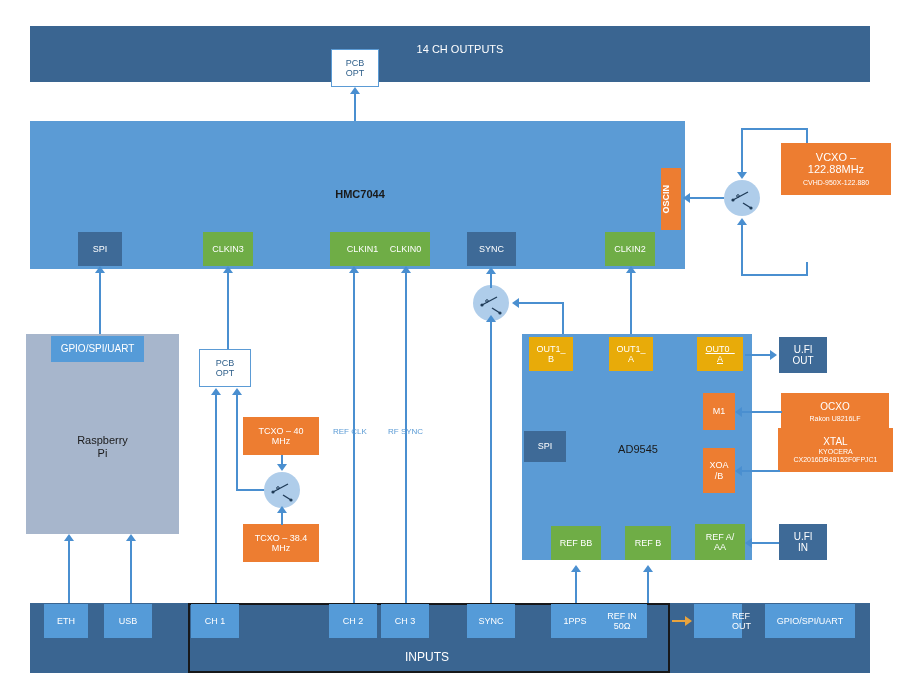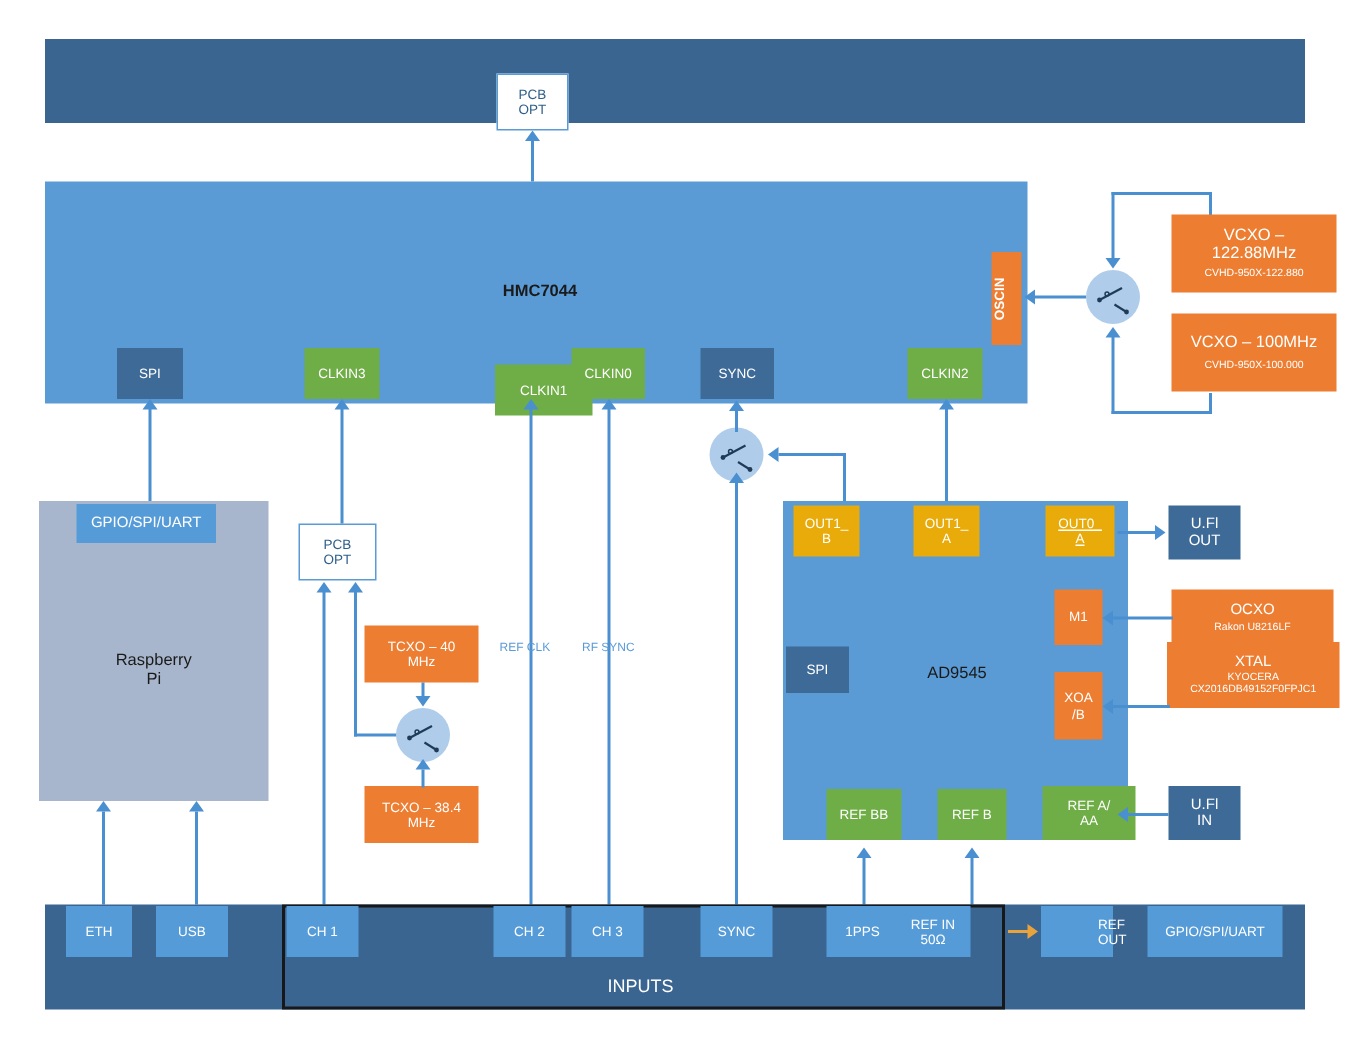--- a/index.html
+++ b/index.html
@@ -100,20 +100,23 @@
     font-size:8px;
     white-space:nowrap;
   }
 </style>
 </head>
 <body>
 
 <div id="canvas">
 
   <div class="bx darkbar" style="left:30px;top:26px;width:840px;height:56px;"></div>
+  <div class="bx t-lg" style="left:380px;top:41px;width:160px;height:16px;color:#ffffff;">
+    <span>14 CH OUTPUTS</span>
+  </div>
 
   <div class="bx white t-sm" style="left:331px;top:49px;width:48px;height:38px;flex-direction:column;">
     <span>PCB</span>
     <span>OPT</span>
   </div>
 
   <div class="ln vl" style="left:354px;top:93px;height:28px;"></div>
   <div class="arw arw-up" style="left:350px;top:87px;"></div>
 
   <div class="bx lightblue" style="left:30px;top:121px;width:655px;height:148px;"></div>
@@ -124,21 +127,21 @@
   <div class="bx orange" style="left:661px;top:168px;width:20px;height:62px;">
     <span class="vert t-sm bold">OSCIN</span>
   </div>
 
   <div class="bx steel t-sm" style="left:78px;top:232px;width:44px;height:34px;">
     <span>SPI</span>
   </div>
   <div class="bx green t-sm" style="left:203px;top:232px;width:50px;height:34px;">
     <span>CLKIN3</span>
   </div>
-  <div class="bx green t-sm" style="left:330px;top:232px;width:65px;height:34px;margin-top:11px;">
+  <div class="bx green t-sm" style="left:330px;top:232px;width:65px;height:34px;">
     <span>CLKIN1</span>
   </div>
   <div class="bx green t-sm" style="left:381px;top:232px;width:49px;height:34px;">
     <span>CLKIN0</span>
   </div>
   <div class="bx steel t-sm" style="left:467px;top:232px;width:49px;height:34px;">
     <span>SYNC</span>
   </div>
   <div class="bx green t-sm" style="left:605px;top:232px;width:50px;height:34px;">
     <span>CLKIN2</span>
@@ -166,24 +169,20 @@
   <div class="ln hl" style="left:741px;top:274px;width:67px;"></div>
   <div class="ln vl" style="left:741px;top:224px;height:52px;"></div>
   <div class="arw arw-up" style="left:737px;top:218px;"></div>
 
   <div class="bx orange" style="left:781px;top:143px;width:110px;height:52px;flex-direction:column;">
     <span class="t-lg">VCXO –</span>
     <span class="t-lg">122.88MHz</span>
     <span class="t-xs" style="margin-top:3px;">CVHD-950X-122.880</span>
   </div>
 
-  <div class="bx orange" style="left:781px;top:209px;width:110px;height:52px;flex-direction:column;">
-    <span class="t-lg">VCXO – 100MHz</span>
-    <span class="t-xs" style="margin-top:5px;">CVHD-950X-100.000</span>
-  </div>
 
   <div class="bx rpi" style="left:26px;top:334px;width:153px;height:200px;flex-direction:column;">
     <span class="t-lg" style="margin-top:26px;">Raspberry</span>
     <span class="t-lg">Pi</span>
   </div>
   <div class="bx midblue t-md" style="left:51px;top:336px;width:93px;height:26px;">
     <span>GPIO/SPI/UART</span>
   </div>
 
   <div class="ln vl" style="left:99px;top:272px;height:62px;"></div>
@@ -300,21 +299,21 @@
     <span>XOA</span>
     <span>/B</span>
   </div>
 
   <div class="bx green t-sm" style="left:551px;top:526px;width:50px;height:34px;">
     <span>REF BB</span>
   </div>
   <div class="bx green t-sm" style="left:625px;top:526px;width:46px;height:34px;">
     <span>REF B</span>
   </div>
-  <div class="bx green t-sm" style="left:695px;top:524px;width:62px;height:36px;flex-direction:column;">
+  <div class="bx green t-sm" style="left:695px;top:524px;width:50px;height:36px;flex-direction:column;">
     <span>REF A/</span>
     <span>AA</span>
   </div>
 
   <div class="bx steel t-md" style="left:779px;top:337px;width:48px;height:36px;flex-direction:column;">
     <span>U.Fl</span>
     <span>OUT</span>
   </div>
   <div class="ln hl" style="left:745px;top:354px;width:27px;"></div>
   <div class="arw arw-right" style="left:770px;top:350px;"></div>

